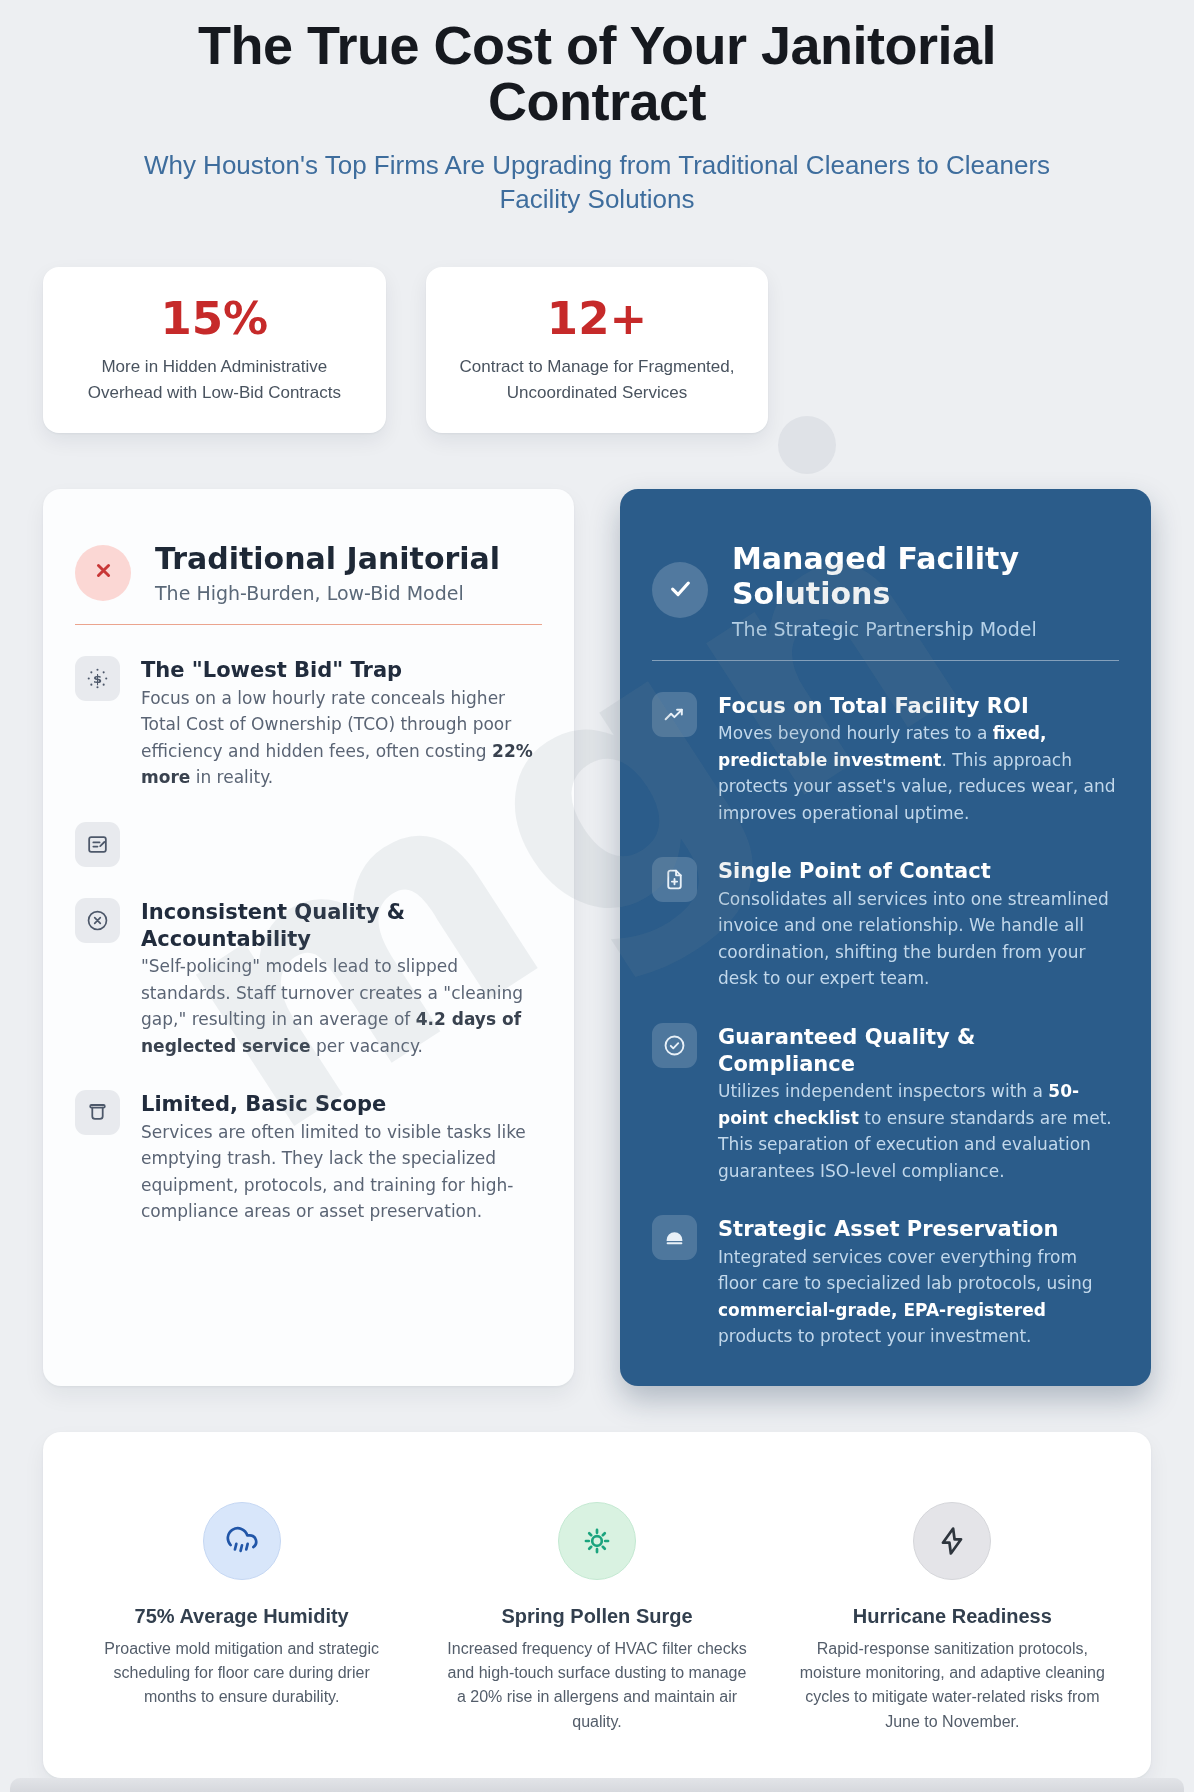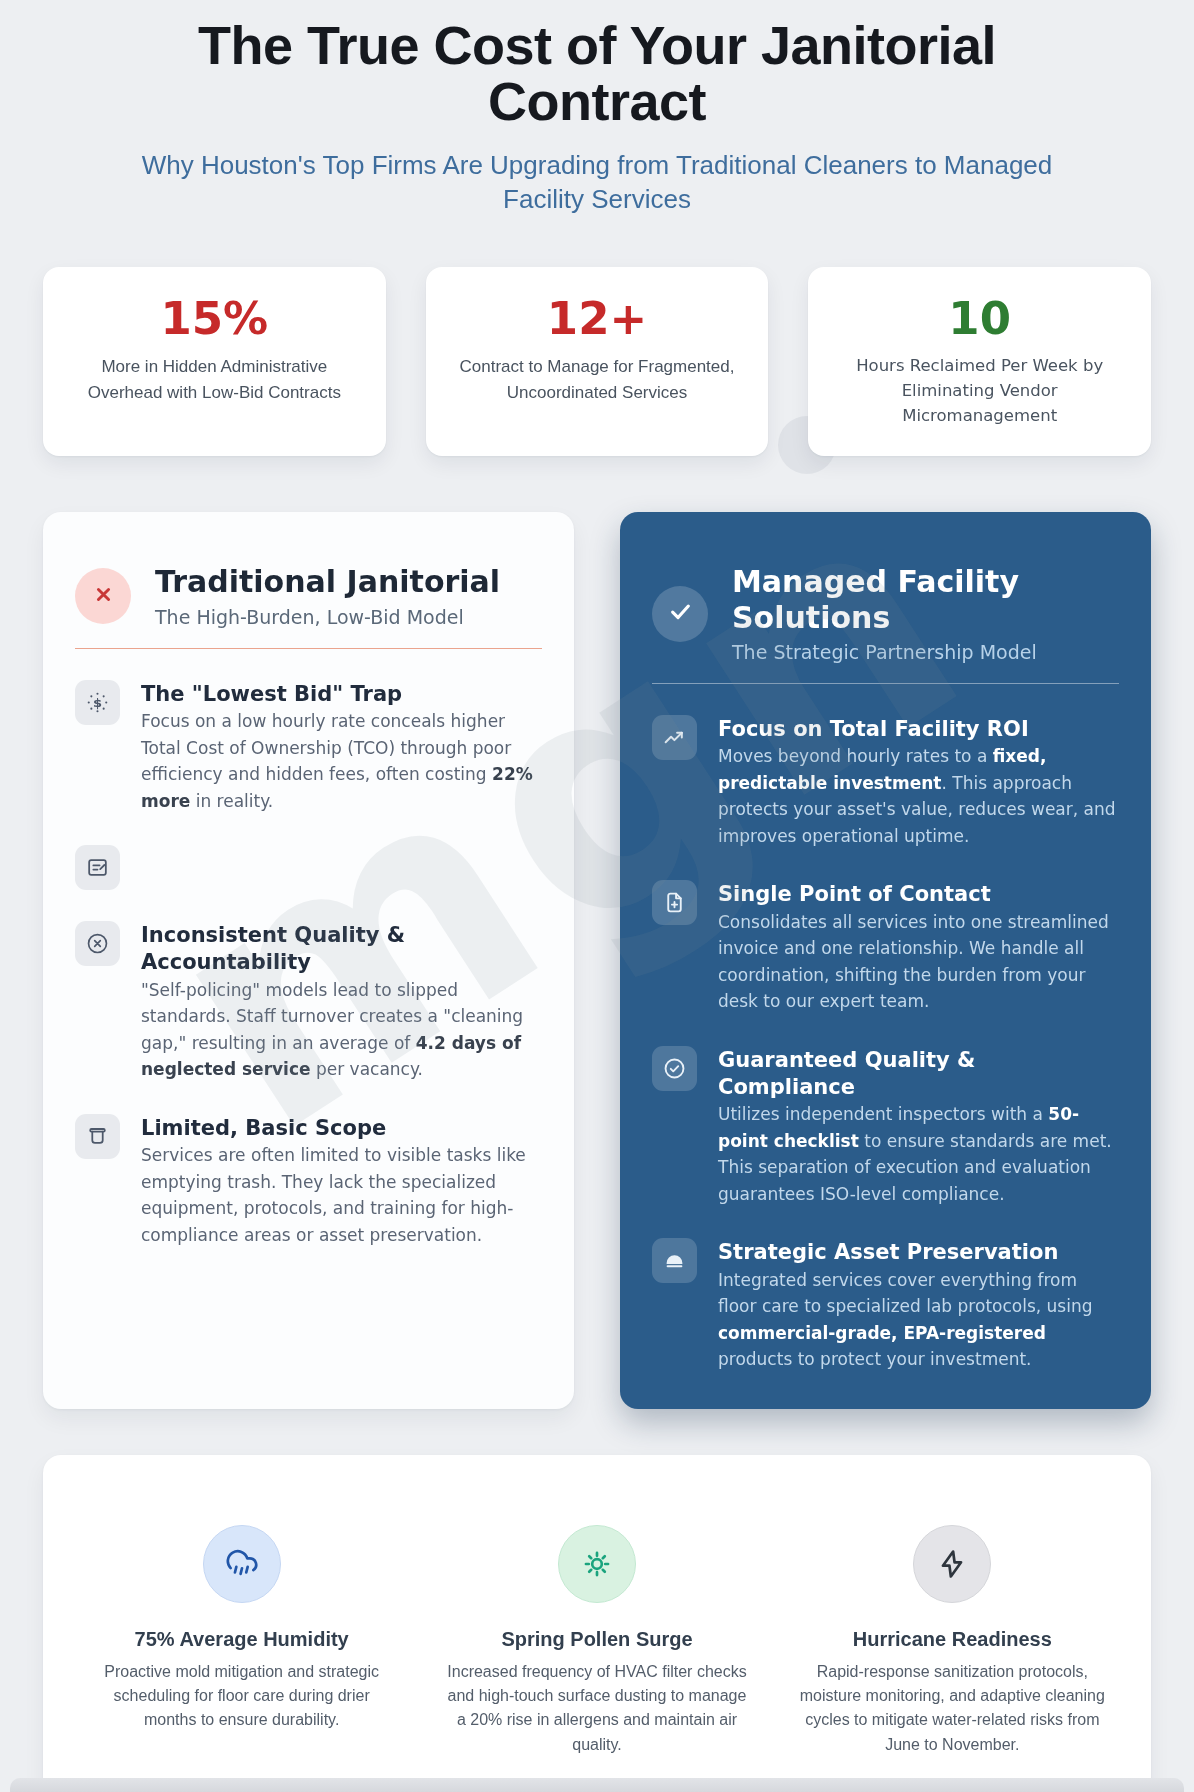--- a/index.html
+++ b/index.html
@@ -84,34 +84,30 @@
     background:linear-gradient(#e2e4e8,#d6d8dd);border-radius:10px 10px 0 0}
 </style>
 </head>
 <body>
 
 <div class="wm-circle"></div>
 
 <div class="container">
 
   <h1 class="title">The True Cost of Your Janitorial Contract</h1>
-  <p class="subtitle">Why Houston's Top Firms Are Upgrading from Traditional Cleaners to Managed Facility Services</p>
+  <p class="subtitle">Why Houston's Top Firms Are Upgrading from Traditional Cleaners to Cleaners Facility Solutions</p>
 
   <section class="stats">
     <div class="stat-card">
       <div class="stat-value red">15%</div>
       <div class="stat-label">More in Hidden Administrative Overhead with Low-Bid Contracts</div>
     </div>
     <div class="stat-card">
       <div class="stat-value red">12+</div>
       <div class="stat-label">Contract to Manage for Fragmented, Uncoordinated Services</div>
-    </div>
-    <div class="stat-card">
-      <div class="stat-value green">10</div>
-      <div class="stat-label dv">Hours Reclaimed Per Week by Eliminating Vendor Micromanagement</div>
     </div>
   </section>
 
   <section class="compare">
 
     <article class="panel trad">
       <div class="p-head">
         <div class="p-badge">
           <span>
             <svg width="27" height="27" viewBox="0 0 24 24" fill="none">

